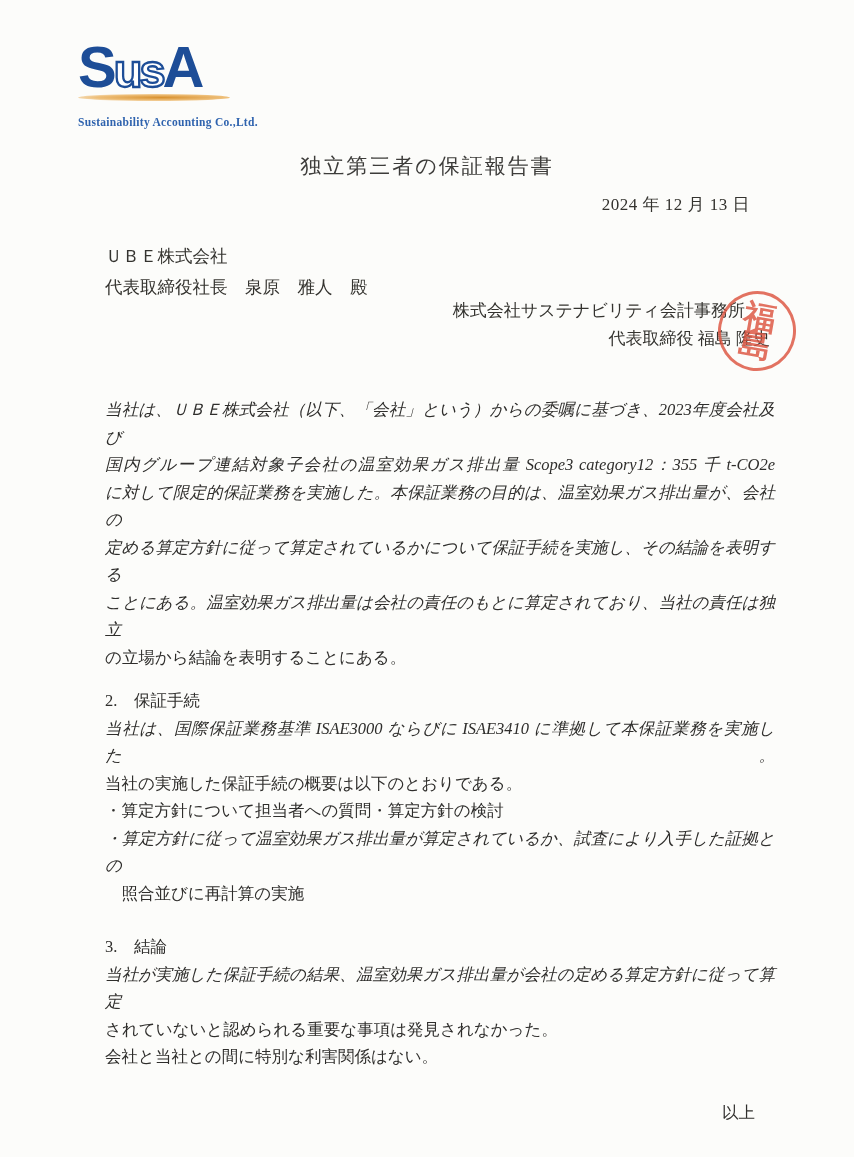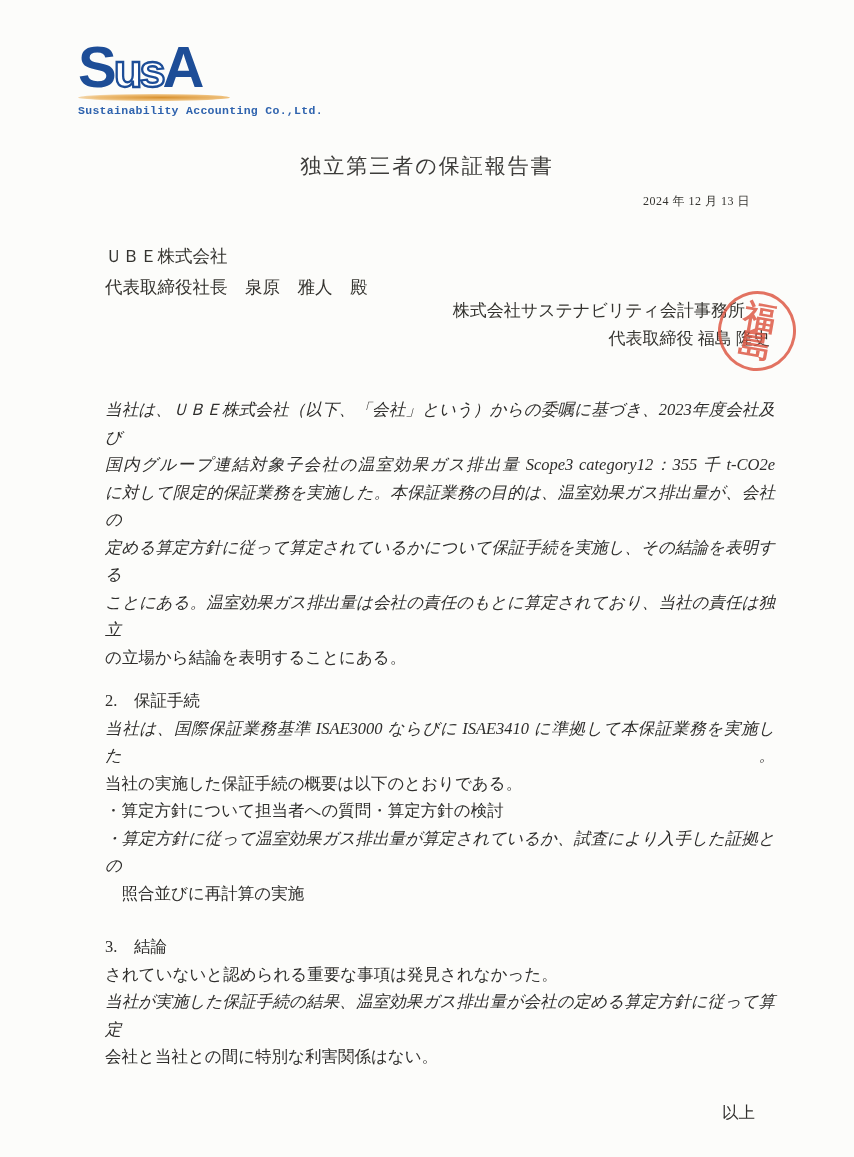--- a/index.html
+++ b/index.html
@@ -24,33 +24,33 @@
   .logo-letters .outline {
     font-size:47px; color:#ffffff;
     -webkit-text-stroke:2.3px #1d4d97;
     text-shadow:0 0 0 #1d4d97;
   }
   .logo-swoosh {
     width:152px; height:7px; margin-top:-2px; border-radius:50%;
     background:radial-gradient(ellipse at 55% 50%, #d8912f 0%, #eebf7a 55%, rgba(255,255,255,0) 95%);
   }
   .logo-subtitle {
-    margin-top:3px;
-    font-family:Liberation Mono, monospace;
+    margin-top:15px;
+    font-family:Liberation Serif, serif;
     font-size:11.5px; font-weight:bold; color:#2f63ae; letter-spacing:0.3px;
     white-space:nowrap;
   }
   
   .report-title {
     position:absolute; top:152px; left:0; width:100%;
     text-align:center; font-size:21px; letter-spacing:2px; color:#3d3c3a;
   }
   .report-date {
     position:absolute; top:193px; right:104px;
-    font-size:12px; color:#34332f; letter-spacing:0.5px;
+    font-size:17px; color:#34332f; letter-spacing:0.5px;
   }
   .addressee {
     position:absolute; left:105px; top:241px;
     font-size:17.5px; line-height:31px; color:#34332f;
   }
   .issuer {
     position:absolute; top:297px; right:84px;
     text-align:right; font-size:17px; line-height:28px; color:#34332f;
   }
   .issuer-company { padding-right:25px; }
@@ -126,22 +126,22 @@
       <div class="heading">2.　保証手続</div>
       <div class="line full">当社は、国際保証業務基準 ISAE3000 ならびに ISAE3410 に準拠して本保証業務を実施した。</div>
       <div class="line">当社の実施した保証手続の概要は以下のとおりである。</div>
       <div class="line">・算定方針について担当者への質問・算定方針の検討</div>
       <div class="line full">・算定方針に従って温室効果ガス排出量が算定されているか、試査により入手した証拠との</div>
       <div class="line">　照合並びに再計算の実施</div>
     </div>
 
     <div class="section sec3">
       <div class="heading">3.　結論</div>
+      <div class="line full">当社が実施した保証手続の結果、温室効果ガス排出量が会社の定める算定方針に従って算定</div>
       <div class="line">されていないと認められる重要な事項は発見されなかった。</div>
-      <div class="line full">当社が実施した保証手続の結果、温室効果ガス排出量が会社の定める算定方針に従って算定</div>
     </div>
 
     <div class="line closing">会社と当社との間に特別な利害関係はない。</div>
     <div class="end-mark">以上</div>
 
   </div>
 
 </div>
 
 </body></html>

